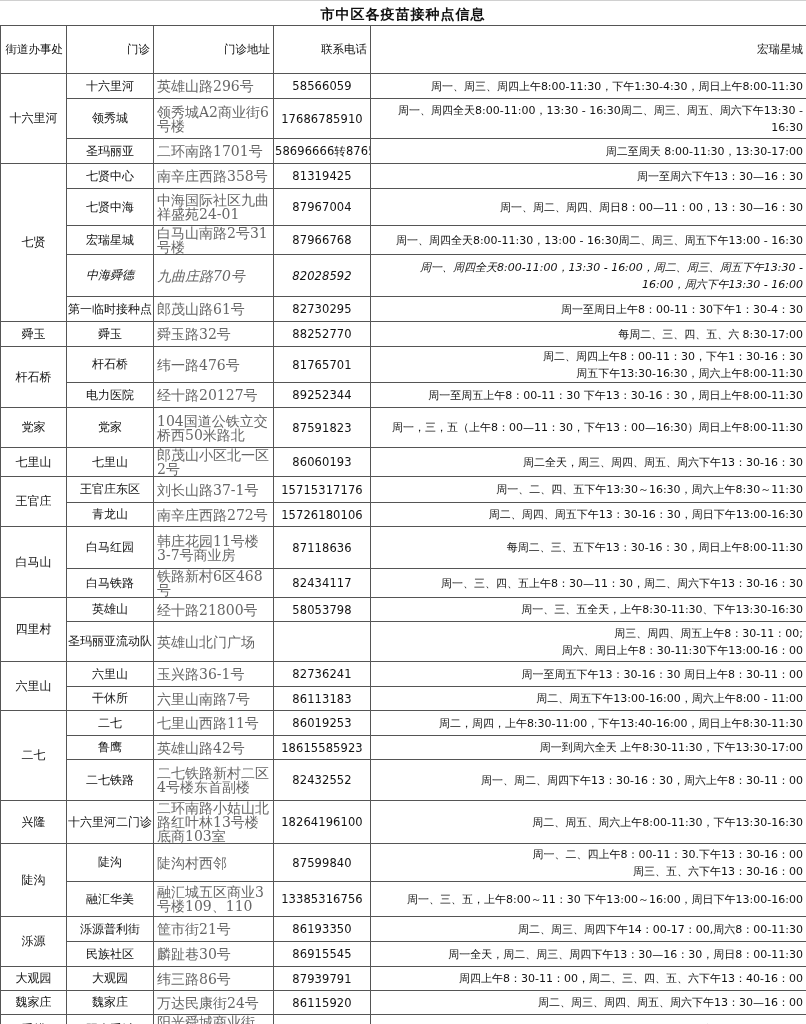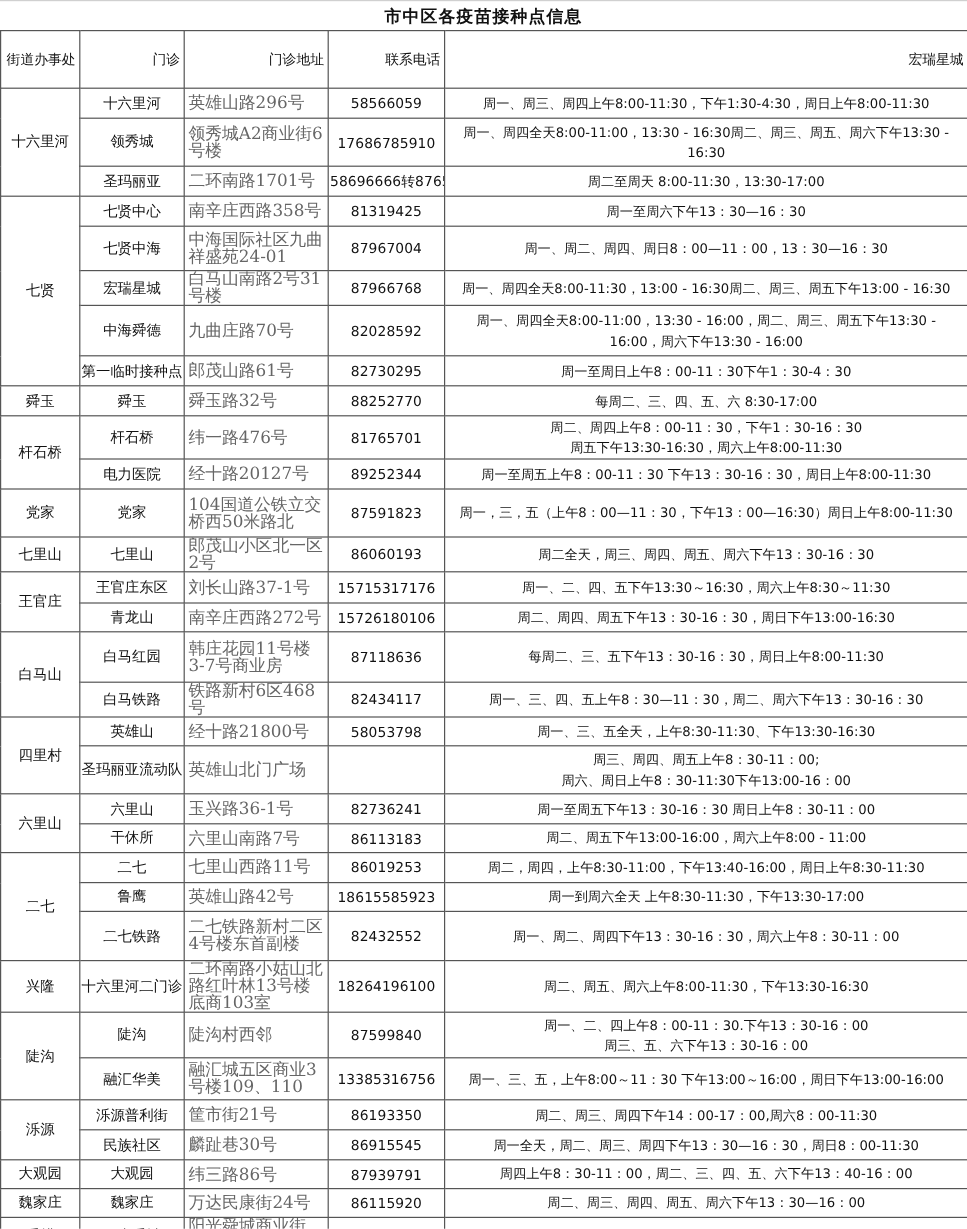--- a/index.html
+++ b/index.html
@@ -12,21 +12,21 @@
   table { position: absolute; left: 0; top: 25px; border-collapse: collapse;
           table-layout: fixed; width: 806px; }
   td, th { border: 1px solid #555; padding: 0 3px; font-size: 11.5px; font-weight: normal;
            overflow: hidden; box-sizing: border-box; }
   th { text-align: right; height: 48px; font-size: 11.5px; }
   td.district { text-align: center; font-size: 12px; }
   td.clinic { text-align: center; font-size: 12px; white-space: nowrap; padding: 0 1px; }
   td.addr { text-align: left; font-family: "DejaVu Serif", "Liberation Serif", serif;
             color: #666; font-size: 14px; line-height: 14px; }
   td.phone { text-align: center; font-size: 11.5px; white-space: nowrap; padding: 0 1px; letter-spacing: 0.1px; }
-  td.time { text-align: center; font-size: 11px; line-height: 17px; }
+  td.time { text-align: right; font-size: 11px; line-height: 17px; }
   td.time .line { display: block; white-space: nowrap; }
   col.c1 { width: 66px; } col.c2 { width: 87px; } col.c3 { width: 120px; }
   col.c4 { width: 97px; } col.c5 { width: 436px; }
 </style>
 </head>
 <body>
 
 <div class="title">市中区各疫苗接种点信息</div>
 
 <table>
@@ -91,21 +91,21 @@
         </td>
       </tr>
       <tr style="height: 25px;">
         <td class="clinic">宏瑞星城</td>
         <td class="addr">白马山南路2号31号楼</td>
         <td class="phone">87966768</td>
         <td class="time">
           <span class="line">周一、周四全天8:00-11:30，13:00 - 16:30周二、周三、周五下午13:00 - 16:30</span>
         </td>
       </tr>
-      <tr style="height: 42px;">
+      <tr style="height: 42px; font-style: italic;">
         <td class="clinic">中海舜德</td>
         <td class="addr">九曲庄路70号</td>
         <td class="phone">82028592</td>
         <td class="time">
           <span class="line">周一、周四全天8:00-11:00，13:30 - 16:00，周二、周三、周五下午13:30 -</span>
           <span class="line">16:00，周六下午13:30 - 16:00</span>
         </td>
       </tr>
       <tr style="height: 25px;">
         <td class="clinic">第一临时接种点</td>

